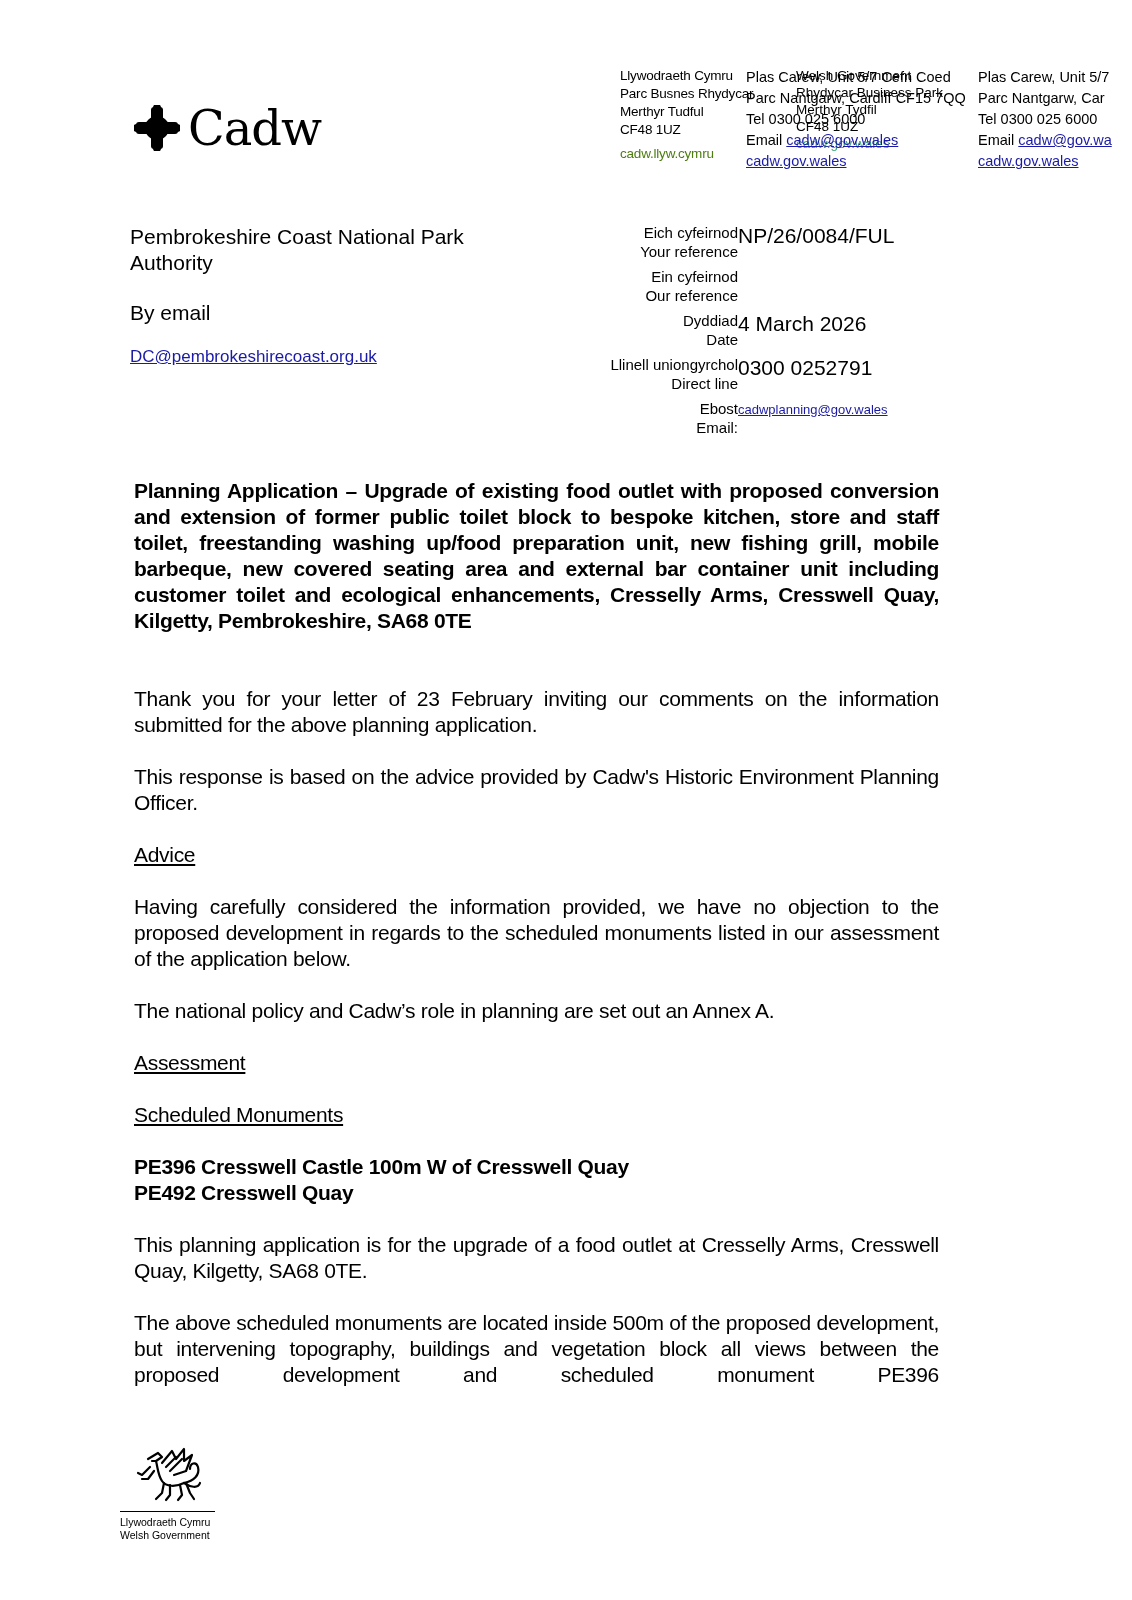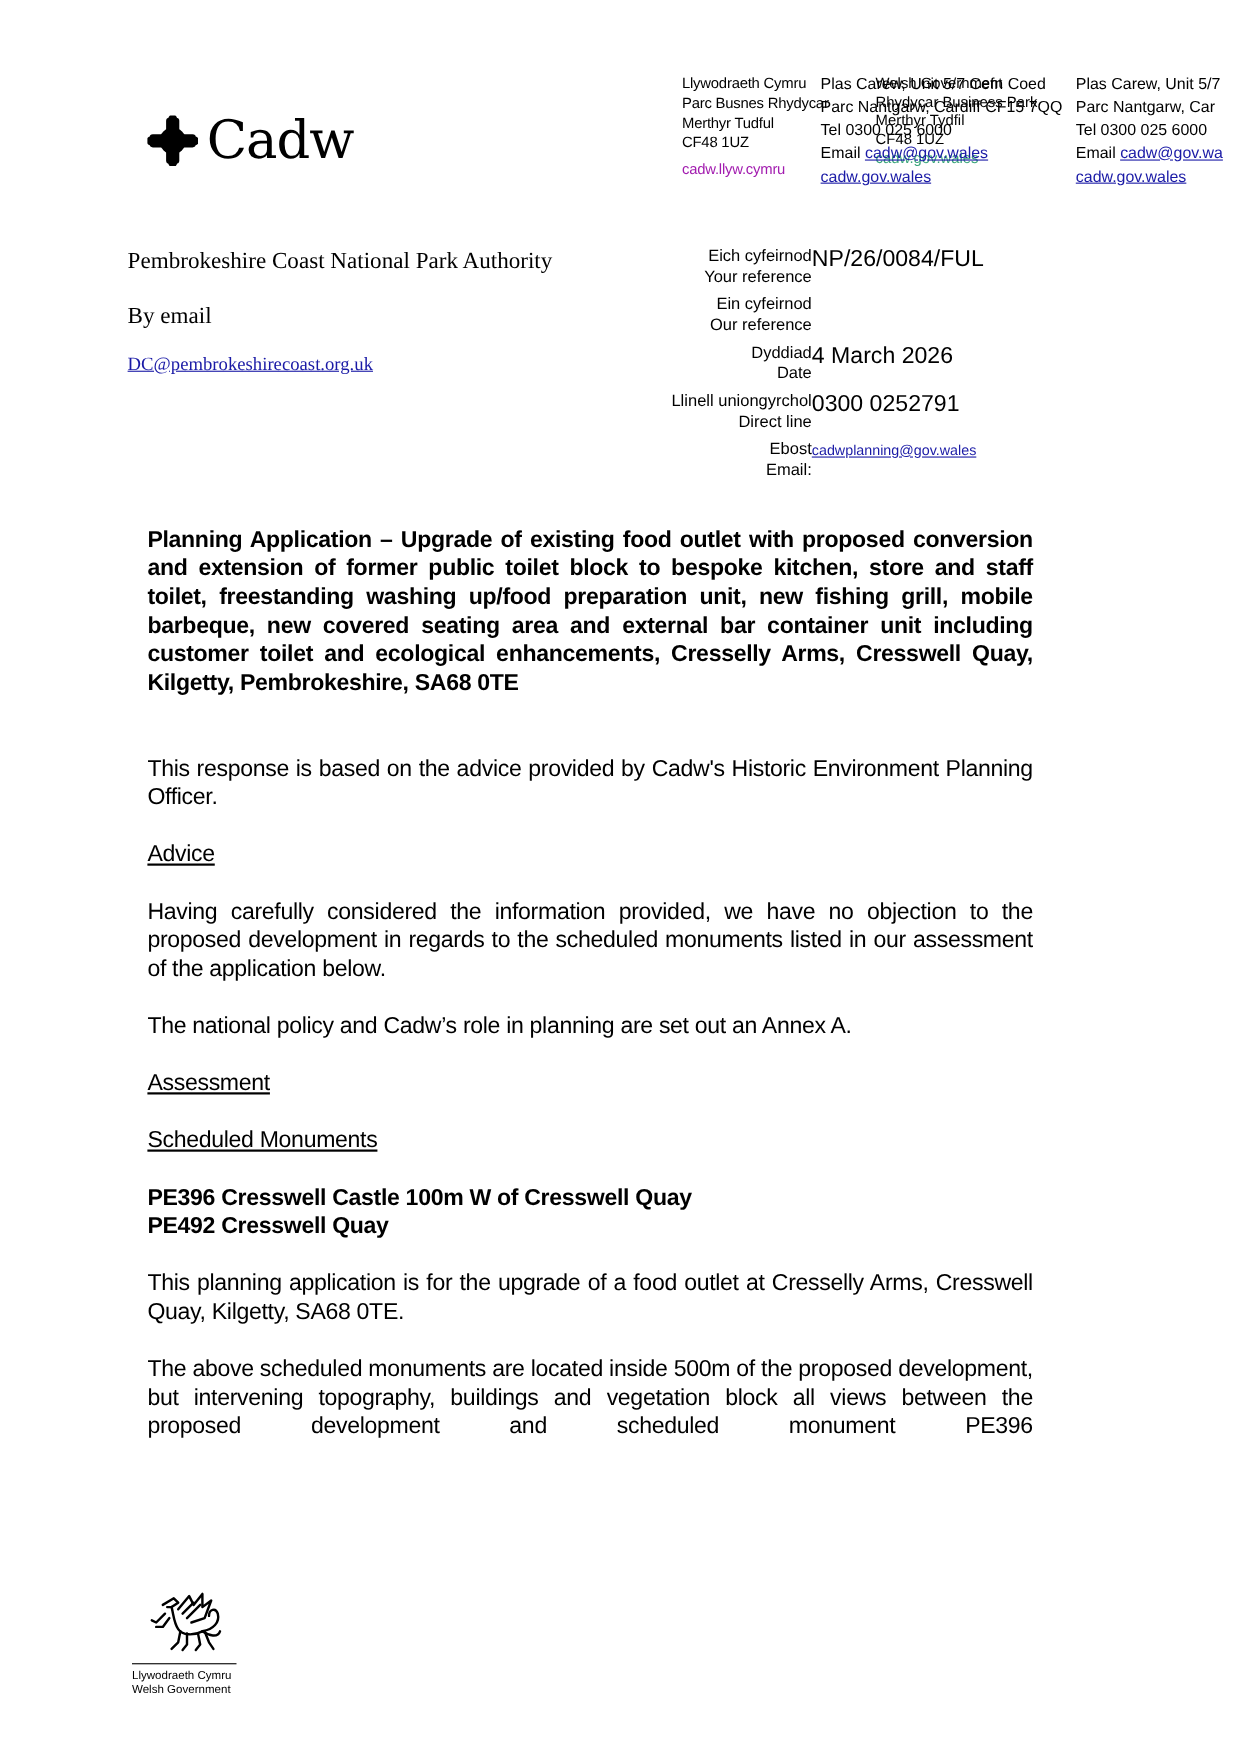--- a/index.html
+++ b/index.html
@@ -10,28 +10,28 @@
     .abs { position: absolute; }
     a, .link { color: #1a1aa6; text-decoration: underline; }
 
     
     .logo { left: 134px; top: 76px; display: flex; align-items: center; gap: 8px; margin-top: 28px; }
     .logo-text { font-family: "DejaVu Serif", "Liberation Serif", serif; font-size: 48px; line-height: 48px; letter-spacing: -1px; }
 
     
     .addr { font-size: 14.5px; line-height: 21px; }
     .addr-welsh { left: 620px; top: 67px; font-size: 13.5px; line-height: 18px; letter-spacing: -0.2px; }
-    .addr-welsh .green { color: #a21caf; margin-top: 6px; display: block; }
+    .addr-welsh .green { color: #4d7c0f; margin-top: 6px; display: block; }
     .addr-en-overlap { left: 796px; top: 67px; font-size: 13.5px; line-height: 17px; }
     .addr-en-overlap .green { color: #3aa57a; }
     .addr-main { left: 746px; top: 67px; }
     .addr-right { left: 978px; top: 67px; white-space: nowrap; }
 
     
-    .recip { left: 116px; top: 224px; font-size: 21px; line-height: 26px; width: 400px; font-family: Liberation Serif, serif; }
+    .recip { left: 130px; top: 224px; font-size: 21px; line-height: 26px; width: 400px; }
     .recip .by { margin-top: 24px; display: block; }
     .recip .email { font-size: 17px; margin-top: 18px; display: block; }
 
     
     .refs { left: 578px; top: 223px; width: 380px; text-align: right; }
     .ref-row { display: flex; margin-bottom: 6px; }
     .ref-label { width: 160px; font-size: 15px; line-height: 19px; }
     .ref-value { font-size: 21px; line-height: 26px; }
     .ref-value.small { font-size: 13px; line-height: 38px; }
 
@@ -146,20 +146,21 @@
     <div class="ref-label">
         <div>Ebost</div>
         <div>Email:</div>
       </div>
     <div class="ref-value small" style="line-height:22px;"><span class="link">cadwplanning@gov.wales</span></div>
   </div>
 </div>
 
 <div class="abs body-text">
   <p class="subject cond">Planning Application – Upgrade of existing food outlet with proposed conversion and extension of former public toilet block to bespoke kitchen, store and staff toilet, freestanding washing up/food preparation unit, new fishing grill, mobile barbeque, new covered seating area and external bar container unit including customer toilet and ecological enhancements, Cresselly Arms, Cresswell Quay, Kilgetty, Pembrokeshire, SA68 0TE</p>
+  <p class="cond">Thank you for your letter of 23 February inviting our comments on the information submitted for the above planning application.</p>
   <p class="cond">This response is based on the advice provided by Cadw's Historic Environment Planning Officer.</p>
   <p class="u cond">Advice</p>
   <p class="cond">Having carefully considered the information provided, we have no objection to the proposed development in regards to the scheduled monuments listed in our assessment of the application below.</p>
   <p class="cond">The national policy and Cadw’s role in planning are set out an Annex A.</p>
   <p class="u cond">Assessment</p>
   <p class="u cond">Scheduled Monuments</p>
   <p class="bold cond" style="margin-bottom:0">PE396 Cresswell Castle 100m W of Cresswell Quay</p>
   <p class="bold cond">PE492 Cresswell Quay</p>
   <p class="cond">This planning application is for the upgrade of a food outlet at Cresselly Arms, Cresswell Quay, Kilgetty, SA68 0TE.</p>
   <p class="cond" style="text-align-last: justify;">The above scheduled monuments are located inside 500m of the proposed development, but intervening topography, buildings and vegetation block all views between the proposed development and scheduled monument PE396</p>

